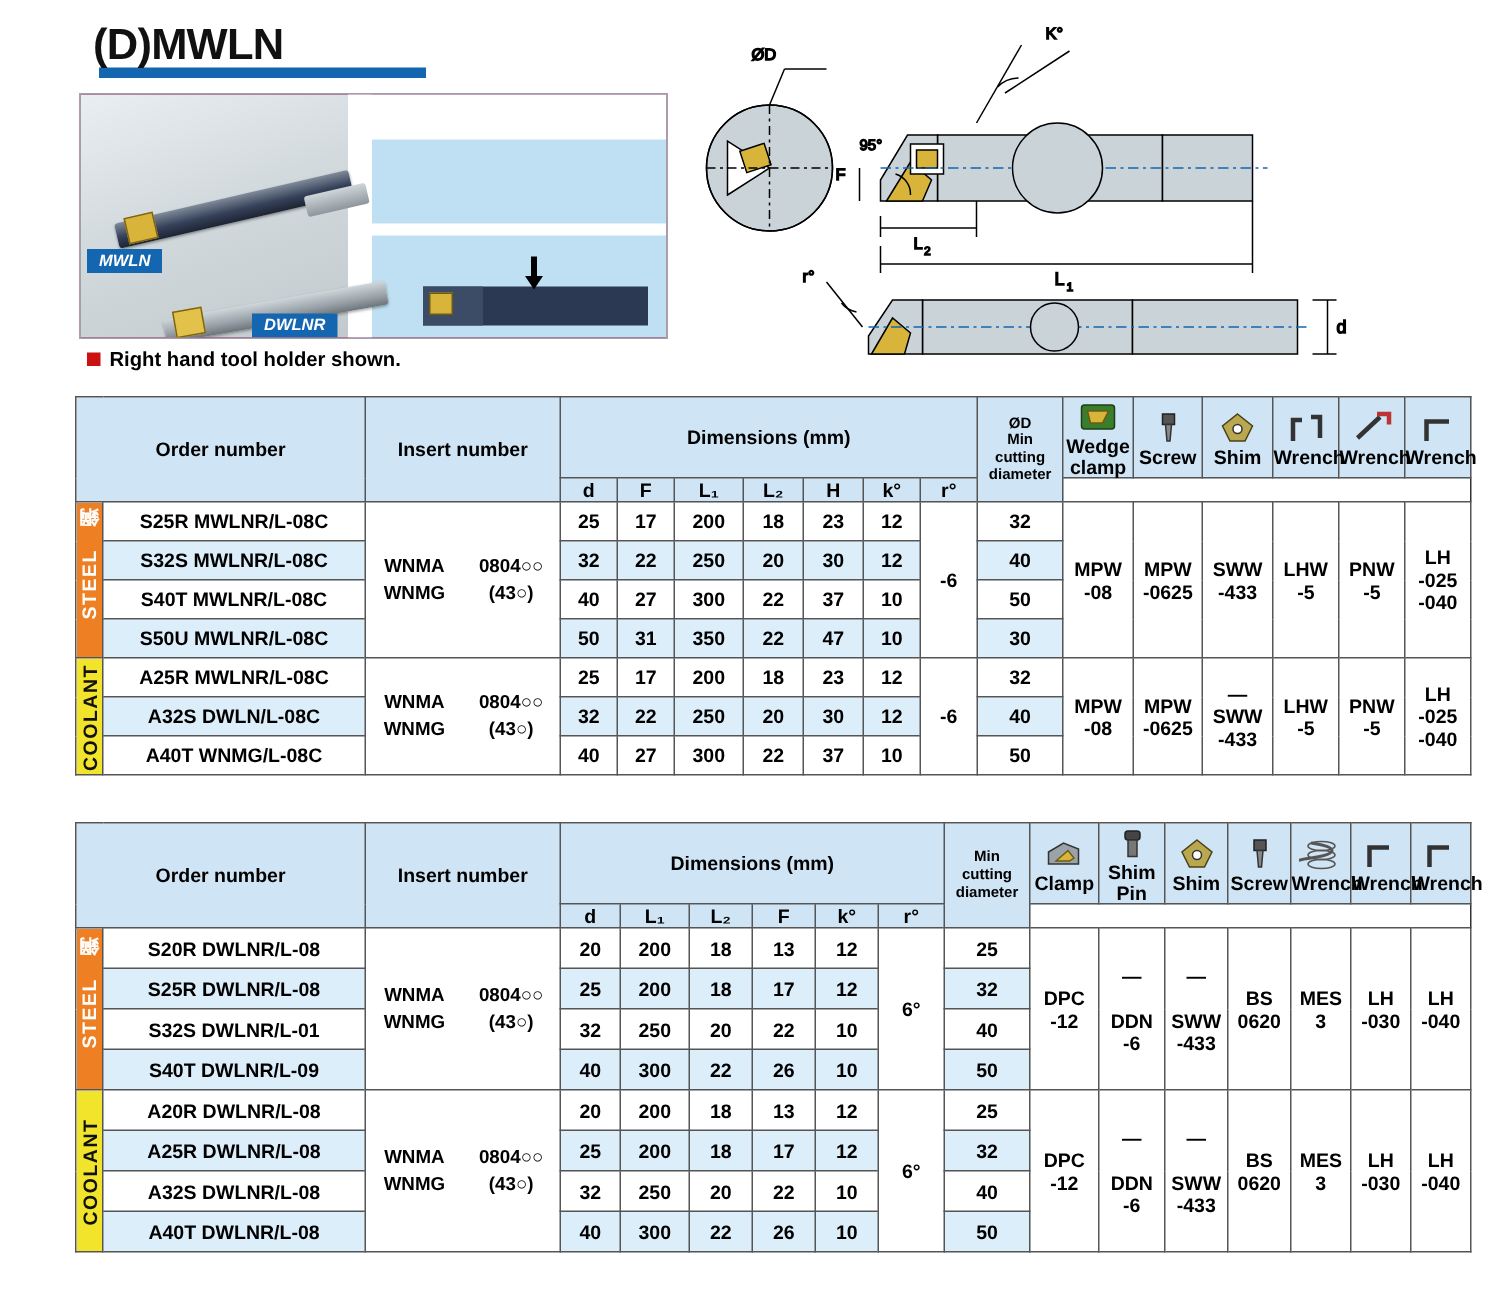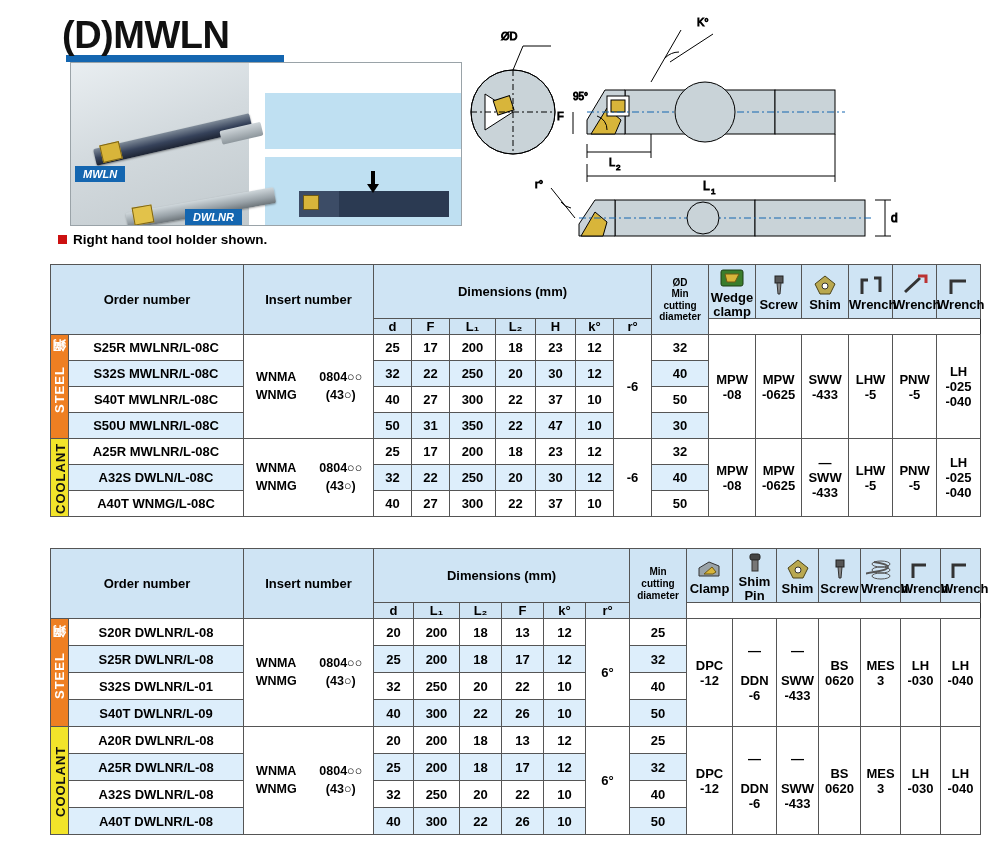--- a/index.html
+++ b/index.html
@@ -4,28 +4,28 @@
 <style>
   html,body{margin:0;padding:0;}
   body{
     width:1000px;height:867px;background:#ffffff;
     font-family:"Liberation Sans",sans-serif;color:#000;
     position:relative;overflow:hidden;
   }
   
   .title-wrap{position:absolute;left:62px;top:14px;width:280px;}
   .title-text{
-    font-size:38px;font-weight:bold;letter-spacing:-0.5px;color:#111;
+    font-size:29px;font-weight:bold;letter-spacing:-0.5px;color:#111;
     font-family:"Liberation Sans",sans-serif;
   }
   .title-underline{height:7px;background:#1466b0;margin-top:-2px;width:218px;margin-left:4px;}
 
   
   .photo{
-    position:absolute;left:70px;top:62px;width:390px;height:162px;
+    position:absolute;left:53px;top:62px;width:390px;height:162px;
     border:1px solid #9aa3a8;background:#be185d;overflow:hidden;
   }
   .photo .leftpane{position:absolute;left:0;top:0;width:178px;height:100%;
     background:linear-gradient(160deg,#e9eef1 0%,#d3dade 45%,#c2cace 100%);}
   .photo .rightpane{position:absolute;left:178px;top:0;right:0;height:100%;
     background:#bfe0f2;}
   .photo .rightpane .whitebar{position:absolute;left:0;top:0;width:100%;height:30px;background:#fff;}
   .photo .rightpane .whitebar2{position:absolute;left:0;top:86px;width:100%;height:8px;background:#fff;}
   .photo .rightpane .vwhite{position:absolute;left:0;top:0;width:16px;height:100%;background:#fff;}
   .bar-tool{position:absolute;border-radius:2px;}

